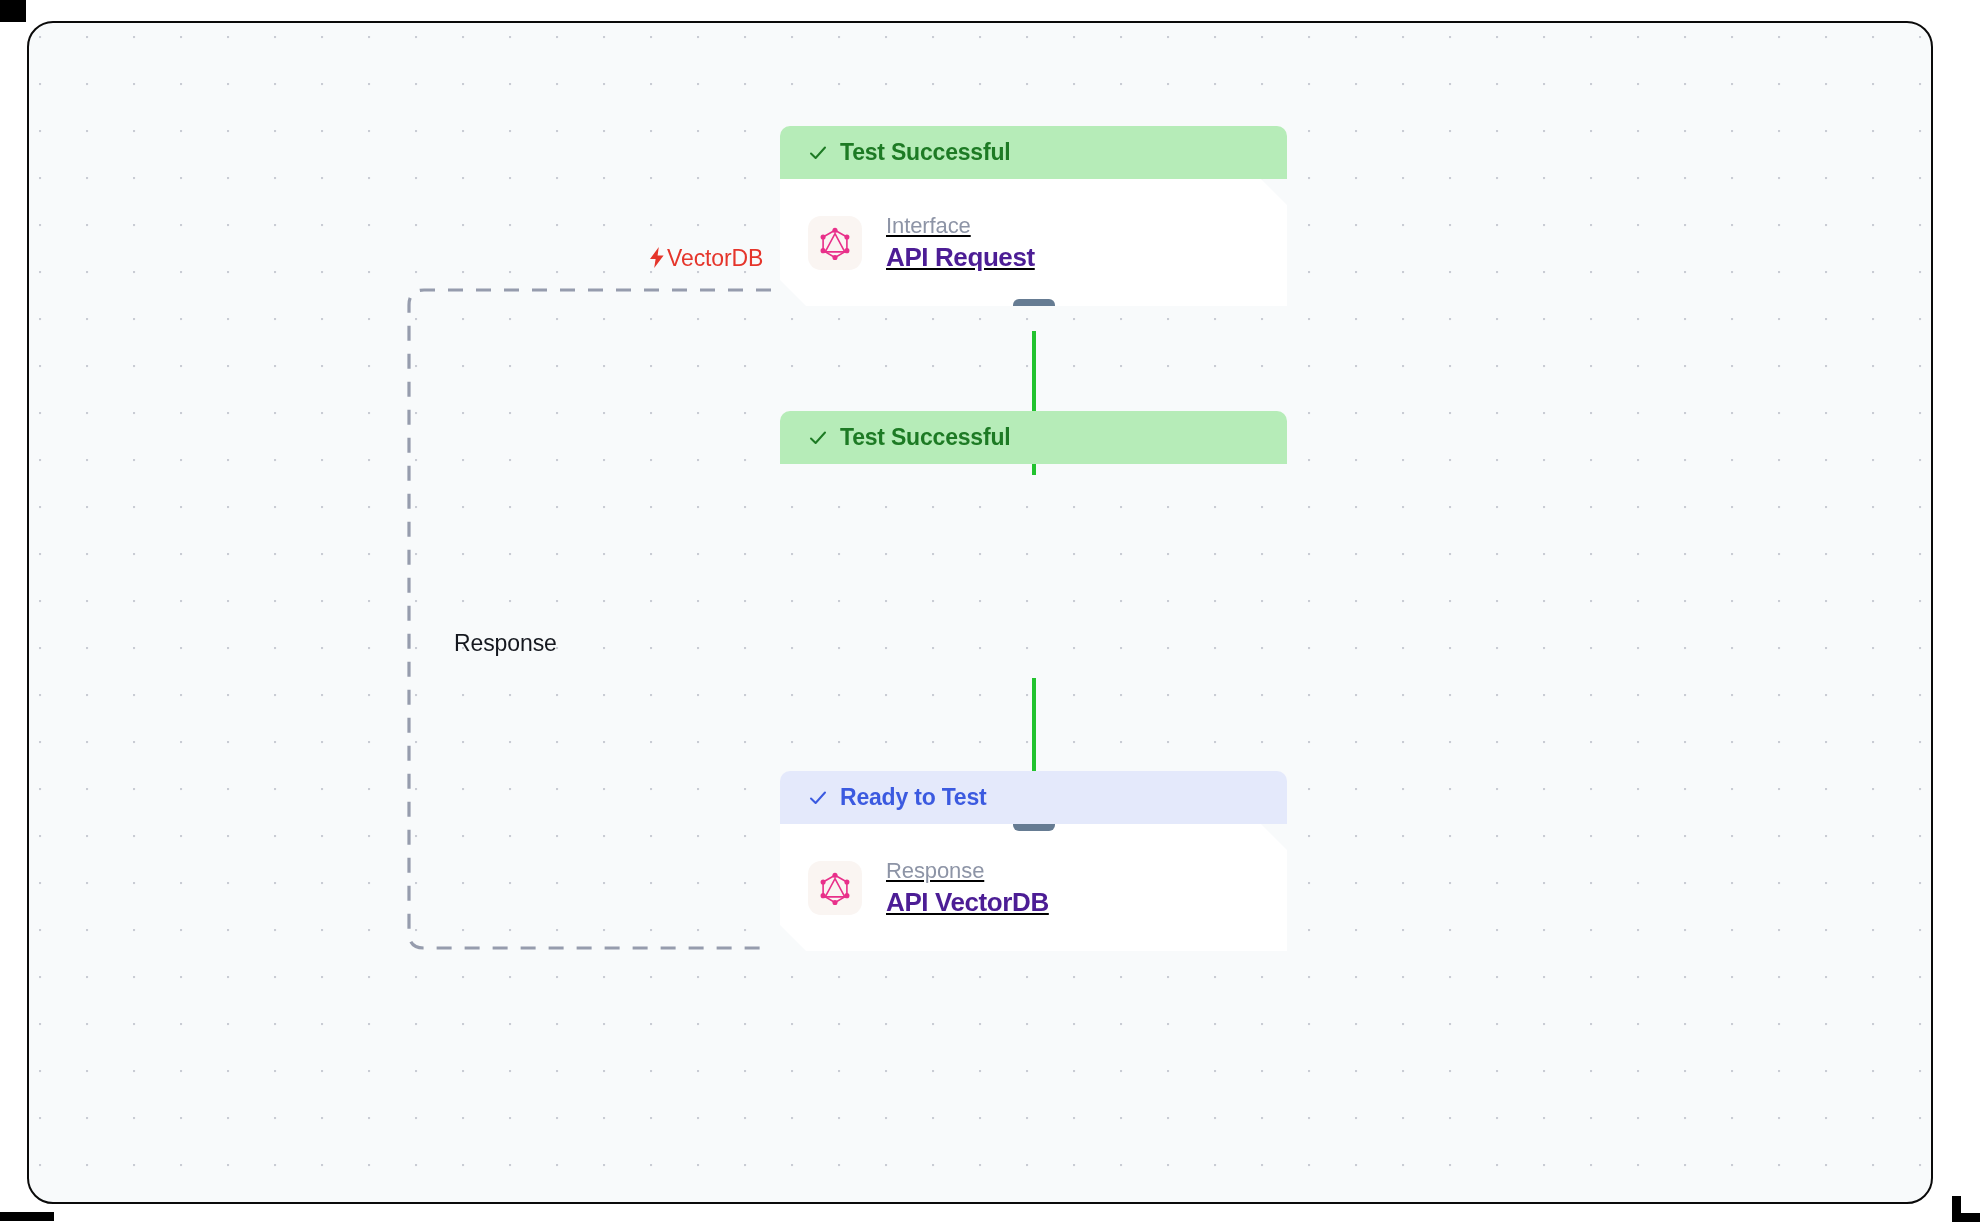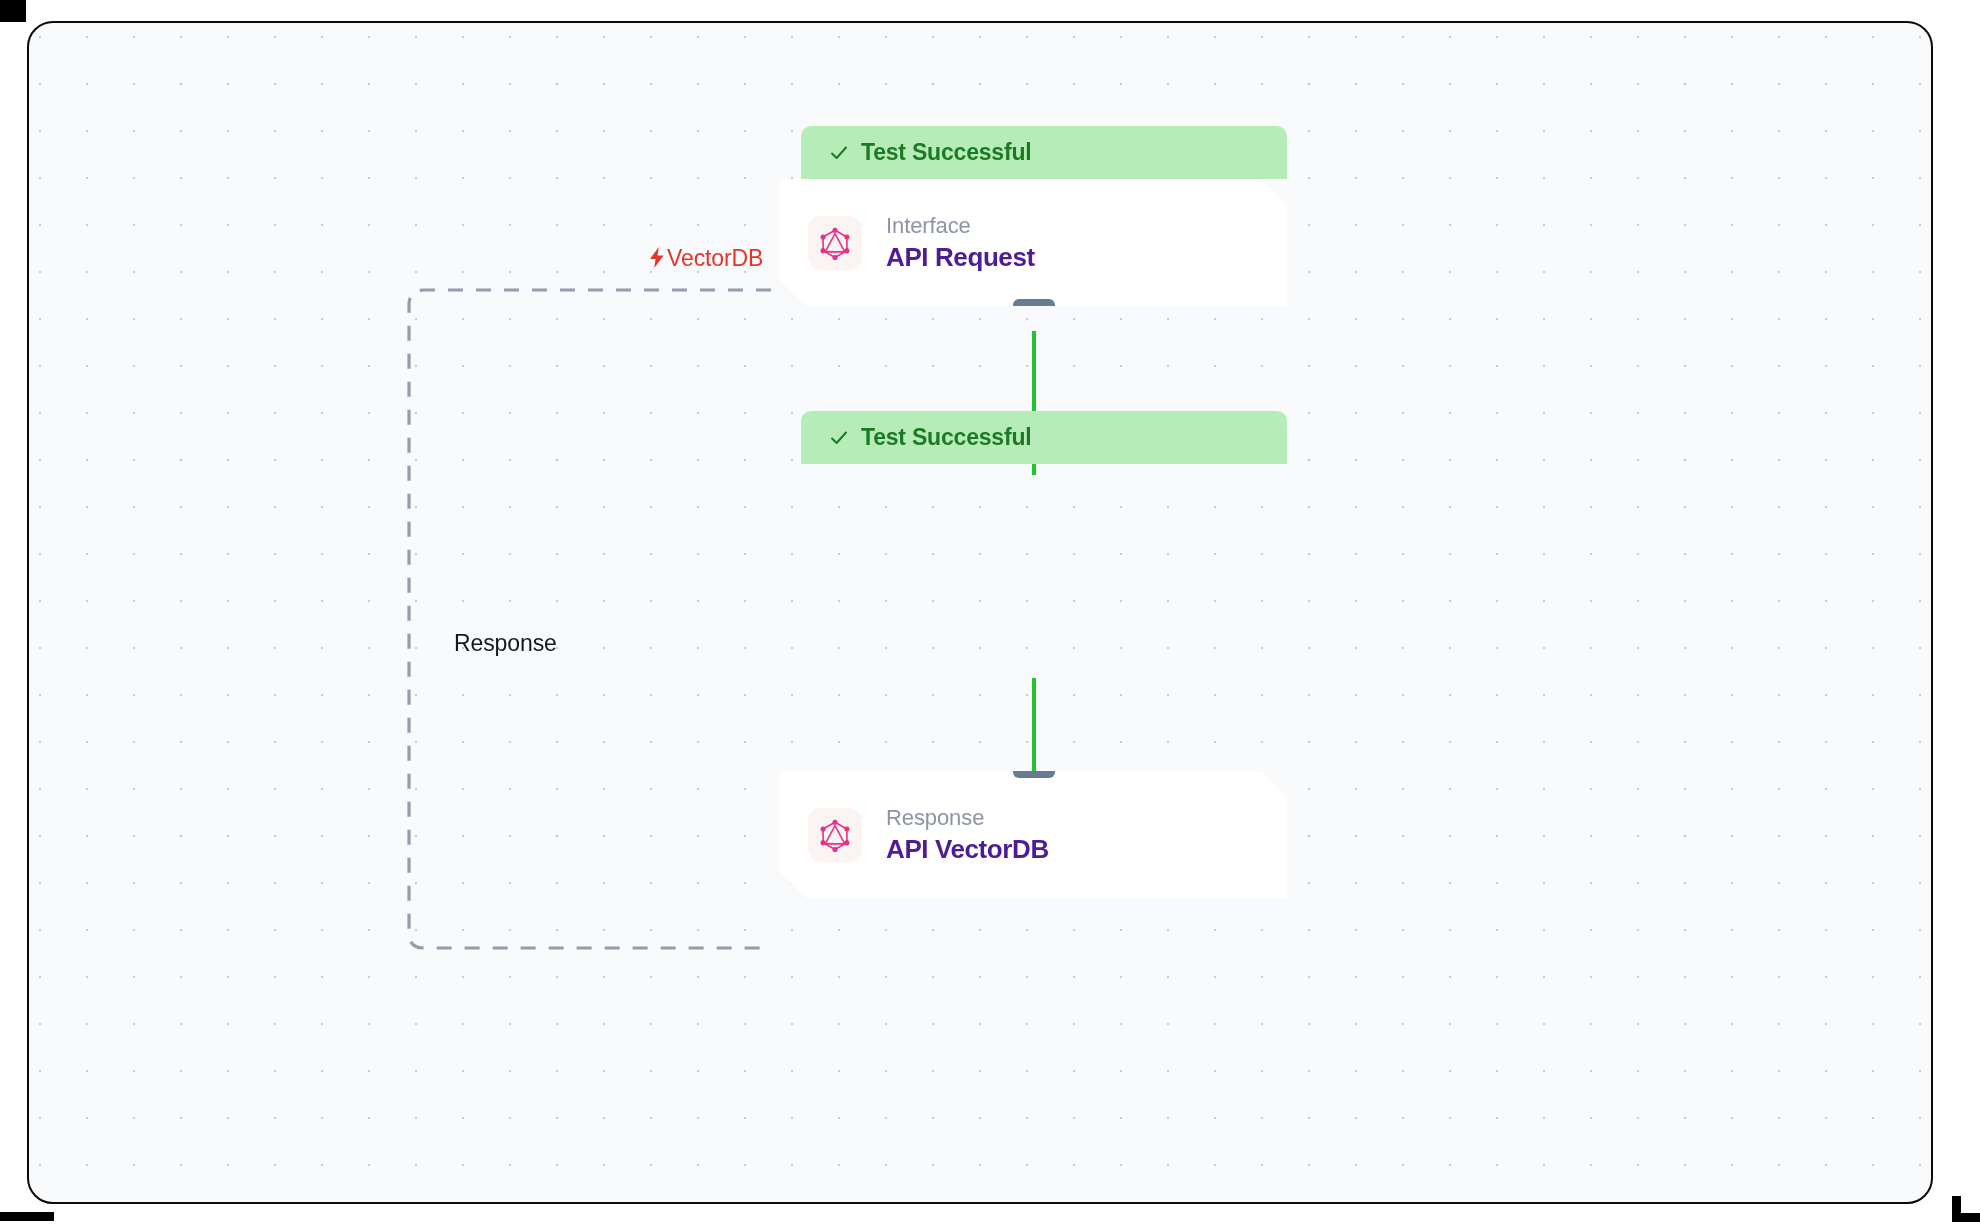--- a/index.html
+++ b/index.html
@@ -98,41 +98,42 @@
     border-radius: 10px 10px 0 0;
     position: relative;
     z-index: 1;
   }
   .node-status .check-icon {
     display: inline-flex;
     width: 20px; height: 20px;
     align-items: center; justify-content: center;
   }
 
-  .status-success { background: #b6ecb8; color: #1d7a24; margin-left: 21px; }
+  .status-success { background: #b6ecb8; color: #1d7a24; }
   .status-ready   { background: #e4e9fb; color: #3b5ae0; }
 
   
   .node-body {
     position: relative;
     height: 127px;
     background: #ffffff;
     display: flex;
     align-items: center;
     padding-left: 28px;
     gap: 24px;
     clip-path: polygon(
       0 0,
       calc(100% - 26px) 0,
       100% 26px,
       100% 100%,
       26px 100%,
       0 calc(100% - 26px)
     );
     filter: drop-shadow(0 2px 5px rgba(30, 40, 60, 0.11));
+    text-decoration: underline;
   }
   .node-body.selected {
     background: #20c030;
   }
   .node-body.selected .node-body-inner {
     position: absolute;
     left: 2.5px; top: 2.5px;
     width: calc(100% - 5px);
     height: calc(100% - 5px);
     background: #ffffff;
@@ -284,20 +285,28 @@
         <svg width="20" height="20" viewBox="0 0 20 20" xmlns="http://www.w3.org/2000/svg">
           <path d="M3 10.5 L7.6 15 L17 4.5" fill="none" stroke="#1d7a24" stroke-width="2" stroke-linecap="round" stroke-linejoin="round"></path>
         </svg>
       </span>
       <span>Test Successful</span>
     </div>
 
   </div>
 
   <div class="node" style="left:751px; top:748px;">
+    <div class="node-status status-ready">
+      <span class="check-icon">
+        <svg width="20" height="20" viewBox="0 0 20 20" xmlns="http://www.w3.org/2000/svg">
+          <path d="M3 10.5 L7.6 15 L17 4.5" fill="none" stroke="#3b5ae0" stroke-width="2" stroke-linecap="round" stroke-linejoin="round"></path>
+        </svg>
+      </span>
+      <span>Ready to Test</span>
+    </div>
 
     <div class="node-body">
       <div class="node-content">
         <div class="node-icon icon-graphql">
           <svg width="34" height="34" viewBox="0 0 40 40" xmlns="http://www.w3.org/2000/svg">
             <g stroke="#e8308a" stroke-width="1.9" fill="none">
               <path d="M20 5 L34 13 L34 29 L20 37 L6 29 L6 13 Z"></path>
               <path d="M20 9 L31.5 30.5 L8.5 30.5 Z"></path>
             </g>
             <g fill="#e8308a">

